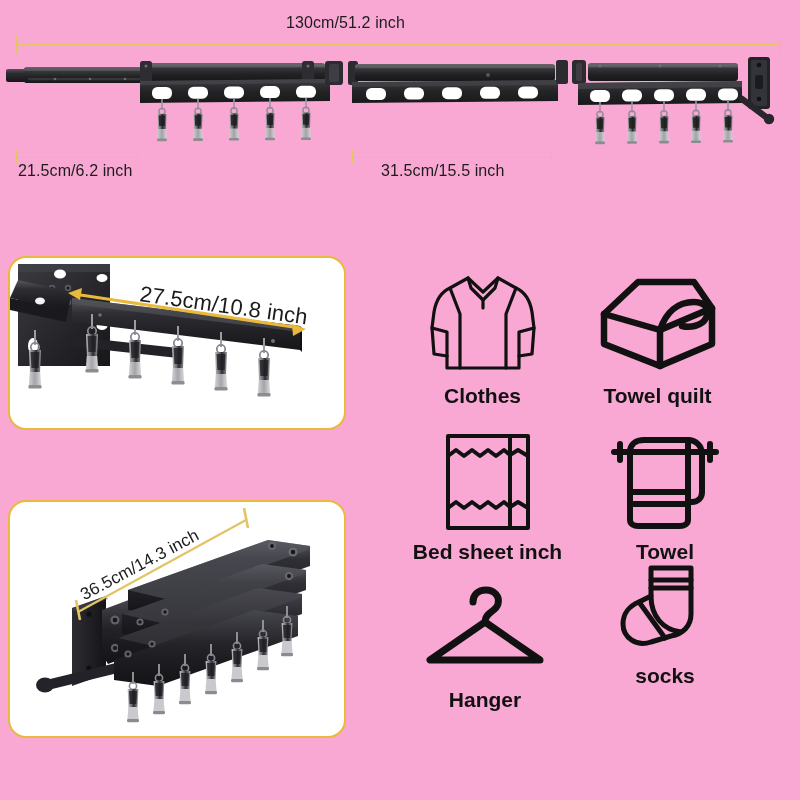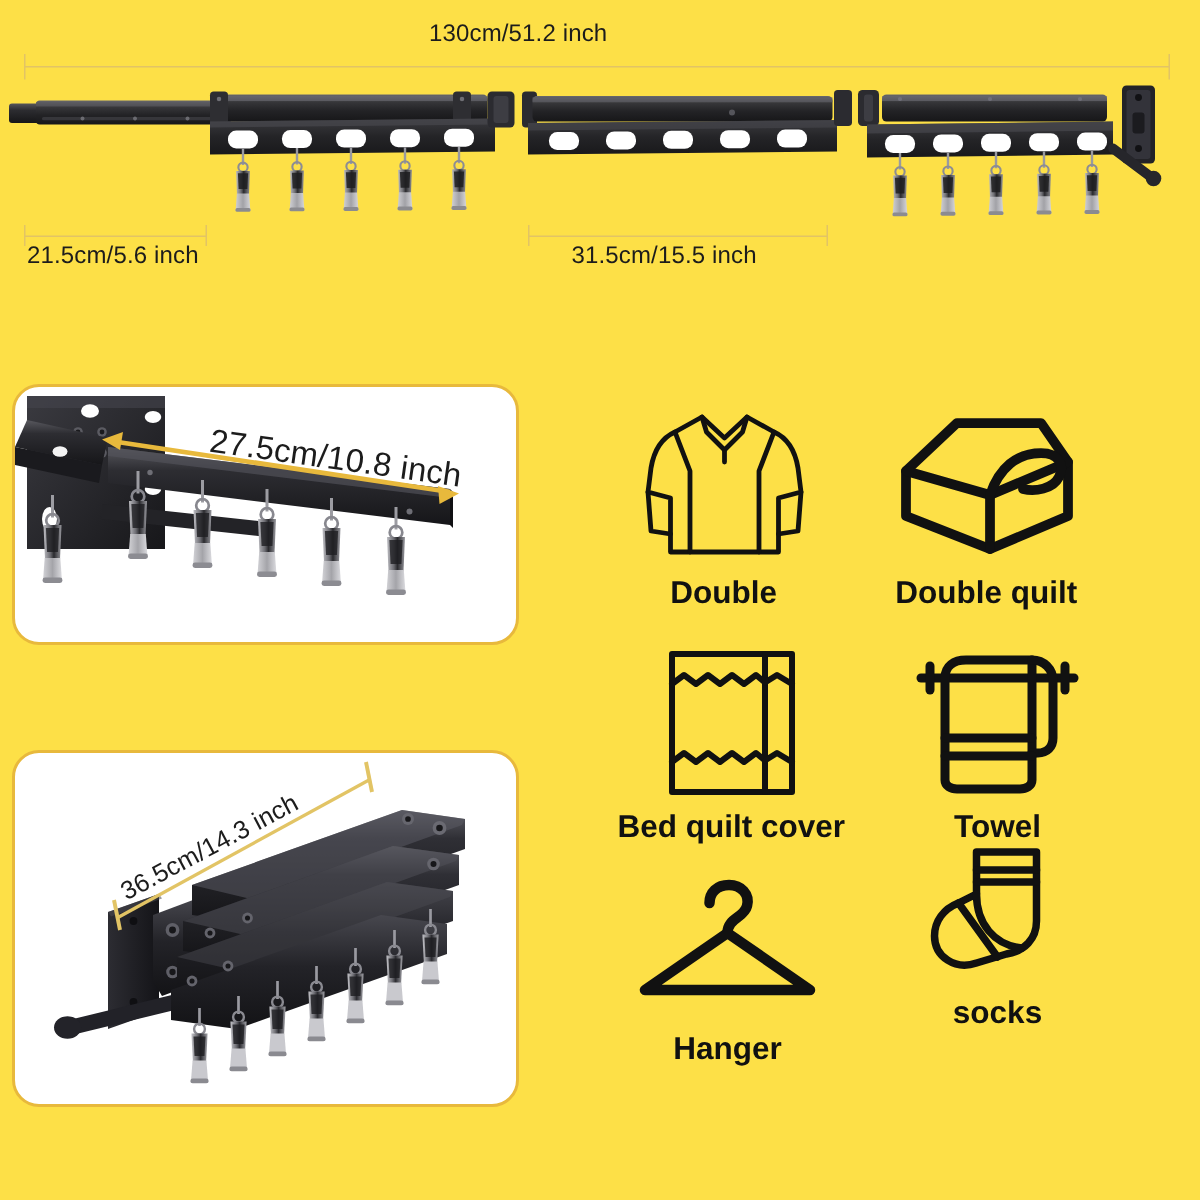--- a/index.html
+++ b/index.html
@@ -8,21 +8,21 @@
     padding: 0;
     background: #ffffff;
   }
   body {
     font-family: "Liberation Sans", sans-serif;
   }
   #canvas {
     position: relative;
     width: 800px;
     height: 800px;
-    background: #fde047;
+    background: #f9a8d4;
     overflow: hidden;
   }
 
   .abs { position: absolute; }
 
   
   .dim-text {
     position: absolute;
     color: #1c1c1c;
     font-size: 16px;
@@ -226,21 +226,21 @@
         <circle cx="769" cy="64" r="5.2" fill="#26262b"></circle>
       </g>
     </svg>
   </div>
 
   <div>
     <div class="dim-bar" style="left:16px; top:157px; width:122px;"></div>
     <div class="dim-tick" style="left:16px; top:150px; height:14px;"></div>
     <div class="dim-tick" style="left:137px; top:150px; height:14px;"></div>
   </div>
-  <div class="dim-text" style="left:18px; top:162px;">21.5cm/5.6 inch</div>
+  <div class="dim-text" style="left:18px; top:162px;">21.5cm/6.2 inch</div>
 
   <div>
     <div class="dim-bar" style="left:352px; top:157px; width:200px;"></div>
     <div class="dim-tick" style="left:352px; top:150px; height:14px;"></div>
     <div class="dim-tick" style="left:551px; top:150px; height:14px;"></div>
   </div>
   <div class="dim-text" style="left:381px; top:162px;">31.5cm/15.5 inch</div>
 
   <div class="gold-panel" style="left:8px; top:256px; width:338px; height:174px;">
 
@@ -440,47 +440,47 @@
       <g fill="none" stroke="#111111" stroke-width="3.2" stroke-linejoin="round" stroke-linecap="round">
         <path d="M44 10 L59 24 L74 10 L92 20 C101 24 106 32 108 44 L110 60 L95 64 L95 100 L23 100 L23 64 L8 60 L10 44 C12 32 17 24 26 20 Z"></path>
         <path d="M44 10 L47 20 L59 32 L71 20 L74 10"></path>
         <path d="M59 32 L59 40"></path>
         <path d="M26 20 L36 46 L36 100"></path>
         <path d="M92 20 L82 46 L82 100"></path>
         <path d="M8 60 L10 86 L23 88"></path>
         <path d="M110 60 L108 86 L95 88"></path>
       </g>
     </svg>
-    <div class="icon-label">Double</div>
+    <div class="icon-label">Clothes</div>
   </div>
 
   <div class="icon-cell" style="left:570px; top:268px; width:175px;">
     <svg class="icon-art" width="128" height="110" viewBox="0 0 128 110" xmlns="http://www.w3.org/2000/svg">
       <g fill="none" stroke="#111111" stroke-width="6.5" stroke-linejoin="round" stroke-linecap="round">
         <path d="M10 46 L44 14 L100 14 L118 40 L118 76 L66 98 L10 76 Z"></path>
         <path d="M10 46 L66 62 L118 40"></path>
         <path d="M66 62 L66 98"></path>
         <path d="M66 62 C72 44 84 34 100 34 C112 34 116 42 112 50 C108 58 96 60 88 58"></path>
       </g>
     </svg>
-    <div class="icon-label">Double quilt</div>
+    <div class="icon-label">Towel quilt</div>
   </div>
 
   <div class="icon-cell" style="left:400px; top:430px; width:175px;">
     <svg class="icon-art" width="108" height="104" viewBox="0 0 108 104" xmlns="http://www.w3.org/2000/svg">
       <g fill="none" stroke="#111111" stroke-width="4" stroke-linejoin="round" stroke-linecap="round">
         <rect x="14" y="6" width="80" height="92"></rect>
         <path d="M76 6 L76 98"></path>
         <path d="M14 26 L22 20 L30 26 L38 20 L46 26 L54 20 L62 26 L70 20 L76 25"></path>
         <path d="M76 25 L84 20 L94 26"></path>
         <path d="M14 78 L22 72 L30 78 L38 72 L46 78 L54 72 L62 78 L70 72 L76 77"></path>
         <path d="M76 77 L84 72 L94 78"></path>
       </g>
     </svg>
-    <div class="icon-label">Bed quilt cover</div>
+    <div class="icon-label">Bed sheet inch</div>
   </div>
 
   <div class="icon-cell" style="left:585px; top:430px; width:160px;">
     <svg class="icon-art" width="114" height="104" viewBox="0 0 114 104" xmlns="http://www.w3.org/2000/svg">
       <g fill="none" stroke="#111111" stroke-width="6" stroke-linejoin="round" stroke-linecap="round">
         <path d="M6 22 L108 22"></path>
         <path d="M12 14 L12 30"></path>
         <path d="M102 14 L102 30"></path>
         <path d="M22 22 C22 14 28 10 36 10 L80 10 L80 90 C80 94 76 96 72 96 L30 96 C26 96 22 94 22 90 Z"></path>
         <path d="M80 10 C88 10 94 16 94 24 L94 62 C94 68 90 72 84 72 L80 72"></path>

